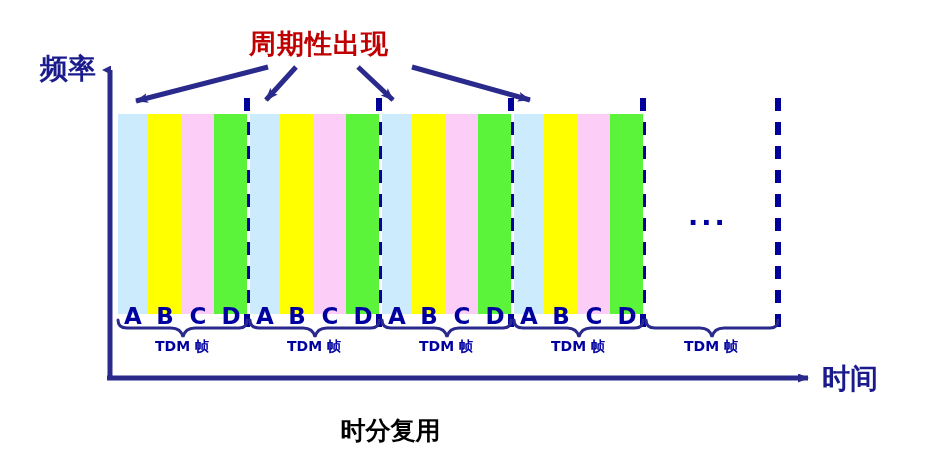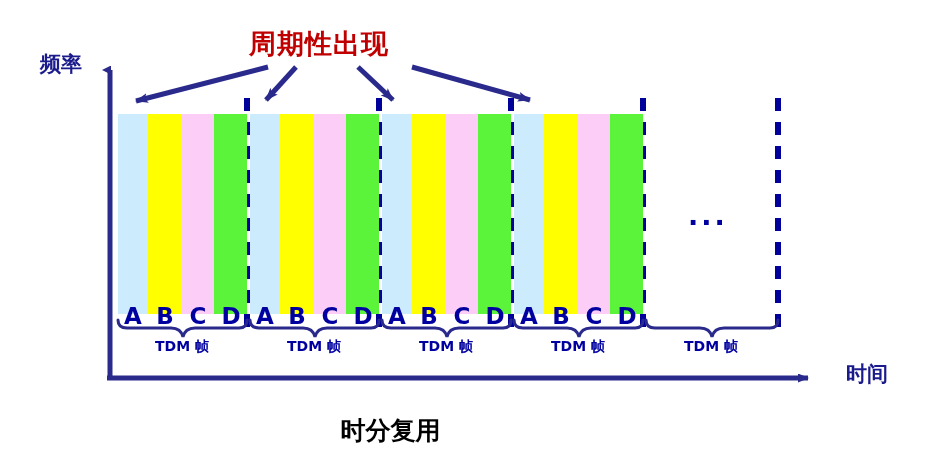--- a/index.html
+++ b/index.html
@@ -24,27 +24,27 @@
     width: 951px;
     height: 462px;
     pointer-events: none;
   }
   .abs { position: absolute; }
 
   
   .axis-label {
     color: #1a1a8c;
     font-weight: bold;
-    font-size: 21px;
+    font-size: 28px;
     font-family: "DejaVu Sans", "Liberation Sans", sans-serif;
     white-space: nowrap;
     letter-spacing: 0px;
   }
   #freq-label { left: 40px; top: 50px; }
-  #time-label { left: 822px; top: 360px; margin-left: 24px; }
+  #time-label { left: 822px; top: 360px; }
 
   
   #periodic-title {
     left: 249px;
     top: 26px;
     color: #C00000;
     font-weight: bold;
     font-size: 27px;
     font-family: "DejaVu Sans", "Liberation Sans", sans-serif;
     white-space: nowrap;

